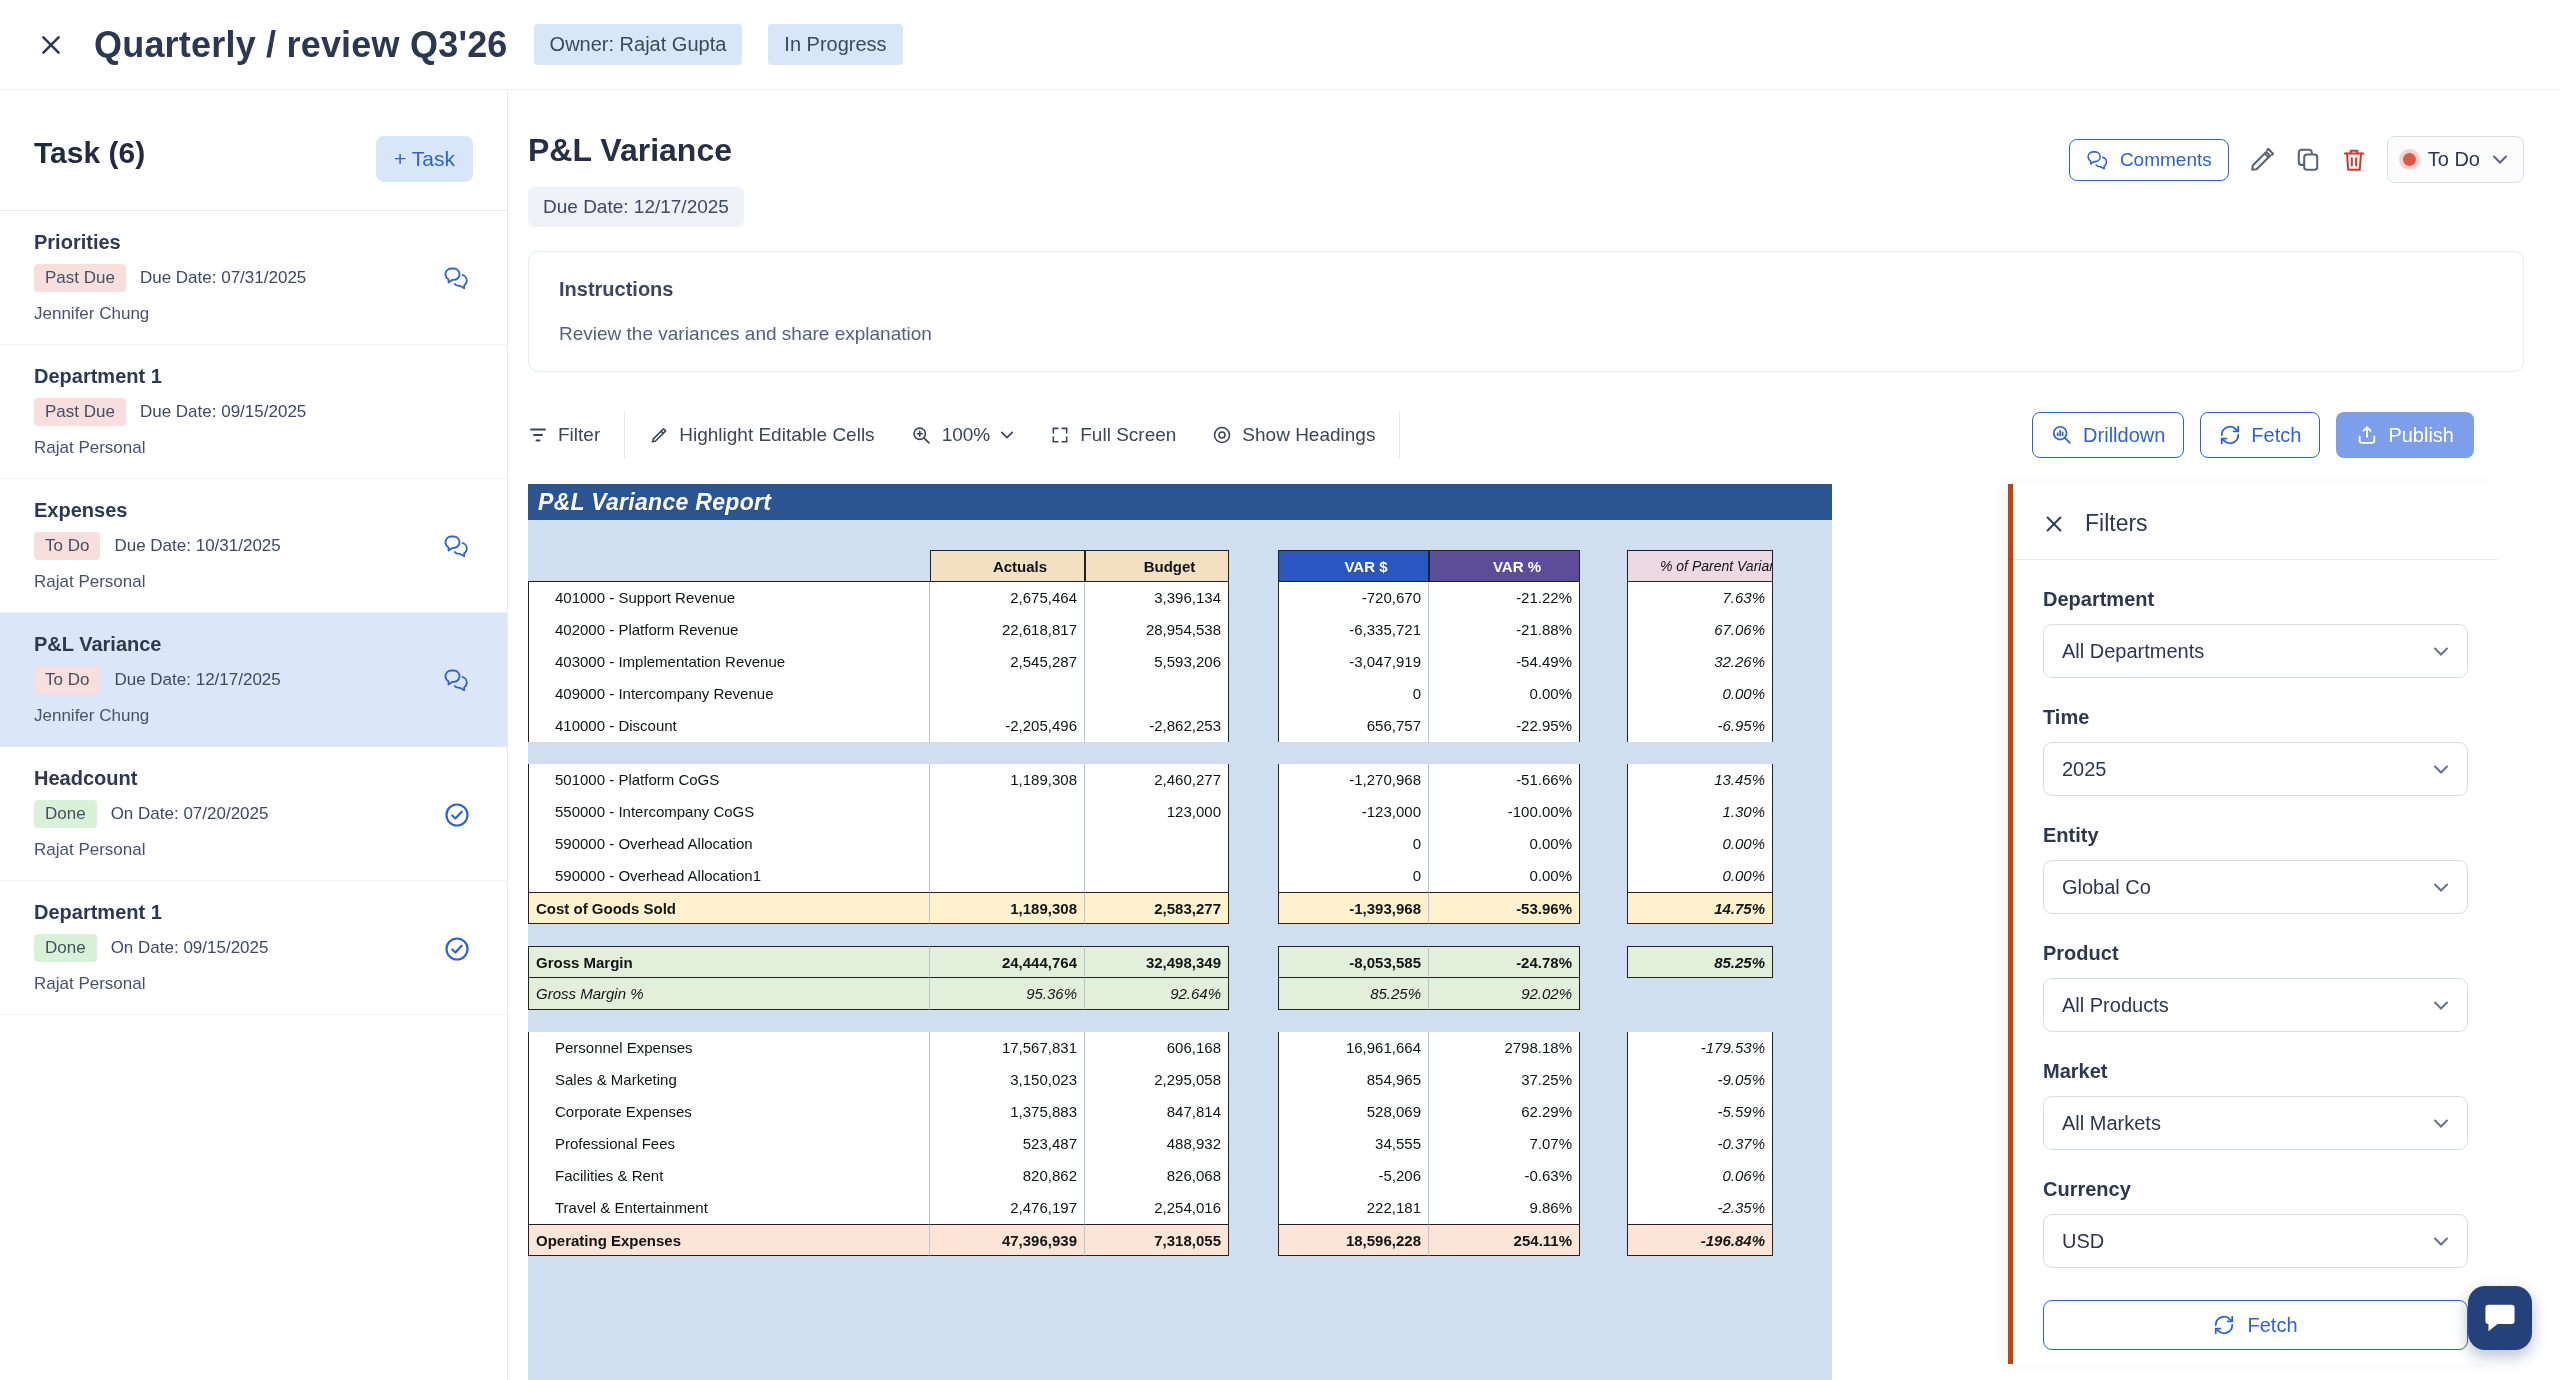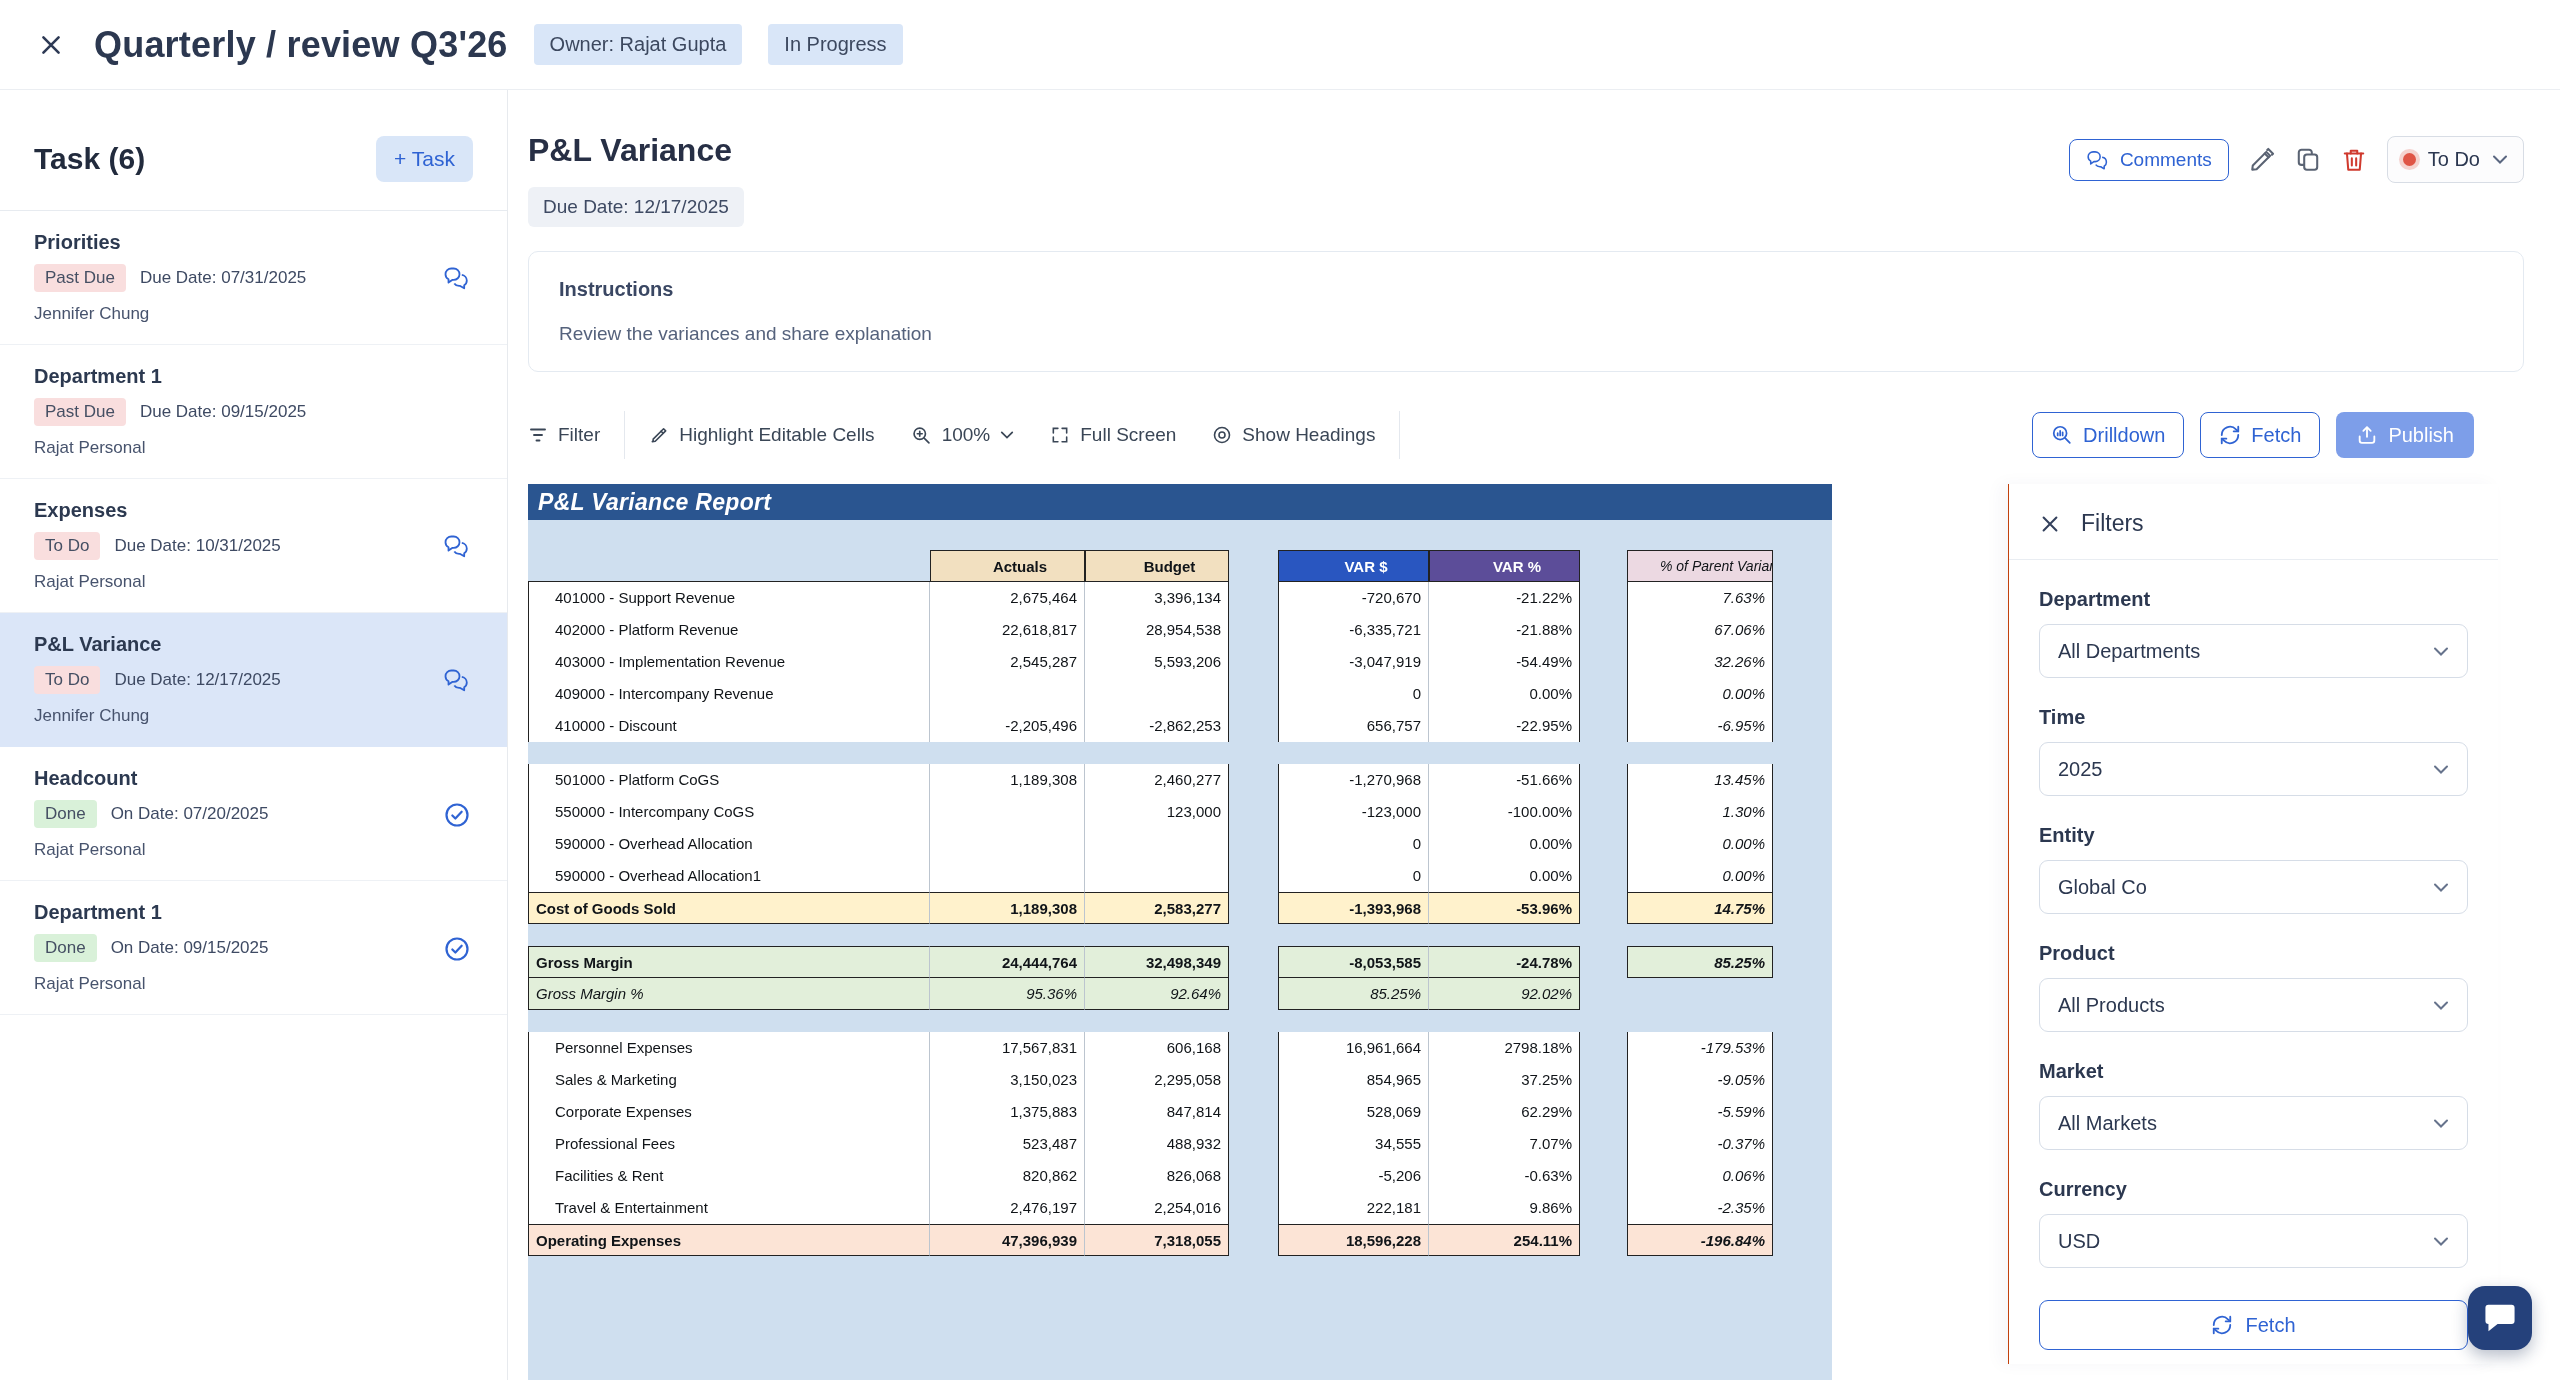--- a/index.html
+++ b/index.html
@@ -13,21 +13,21 @@
   .close-btn { background:none; border:none; cursor:pointer; width:34px; height:34px;
     display:flex; align-items:center; justify-content:center; color:#2e3a55; }
   .topbar h1 { font-size:36px; font-weight:600; color:#2c3850; letter-spacing:.2px; white-space:nowrap; }
   .chip-blue { background:var(--badge-blue-bg,#d9e6f8); color:#3c485f; font-size:20px;
     padding:9px 16px; border-radius:4px; white-space:nowrap; }
 
   .shell { display:flex; height:1290px; }
 
   
   .sidebar { width:508px; border-right:1px solid #e7eaee; padding-top:46px; flex:none; }
-  .side-head { display:flex; align-items:center; justify-content:space-between; padding:0 34px; margin-bottom:28px; }
+  .side-head { display:flex; align-items:flex-start; justify-content:space-between; padding:0 34px; margin-bottom:28px; }
   .side-head h2 { font-size:30px; font-weight:600; color:#222b3d; }
   .add-task { background:var(--badge-blue-bg,#d9e6f8); color:var(--accent-blue,#2f63d3); border:none;
     font-size:21px; font-weight:500; padding:11px 18px; border-radius:8px; cursor:pointer;
     font-family:inherit; }
   .task-list { border-top:1px solid #e7ebf0; }
   .task-item { position:relative; padding:20px 70px 20px 34px; border-bottom:1px solid #eef1f5; cursor:pointer; }
   .task-item.selected { background:var(--selected-task-bg,#dbe6f8); border-bottom-color:transparent; }
   .task-title { font-size:20px; font-weight:700; color:#2c3950; margin-bottom:10px; }
   .task-meta { display:flex; align-items:center; gap:14px; margin-bottom:12px; }
   .badge { font-size:17px; padding:4px 11px; border-radius:4px; color:#454f63; white-space:nowrap; }
@@ -107,21 +107,21 @@
     border-top:1px solid var(--grid-line-dark,#222); border-bottom:1px solid var(--grid-line-dark,#222);
     font-weight:700; }
   .tone-green .cell:not(.cg) { background:var(--total-green,#e2efda); }
   .tone-yellow .cell:not(.cg) { background:var(--total-yellow,#fff2cc); }
   .tone-orange .cell:not(.cg) { background:var(--total-orange,#fce4d6); }
   .r-margin-sub .cell:not(.cg) { background:var(--total-green,#e2efda);
     border-bottom:1px solid var(--grid-line-dark,#222); font-style:italic; }
 
   
   .filters { position:absolute; top:0; bottom:16px; right:26px; width:490px; background:#fff;
-    border-left:1px solid #c2410c; box-shadow:-8px 0 16px rgba(40,60,90,.04); padding:26px 30px 8px 30px; }
+    border-left:5px solid #c2410c; box-shadow:-8px 0 16px rgba(40,60,90,.04); padding:26px 30px 8px 30px; }
   .filters-head { display:flex; align-items:center; gap:20px; padding-bottom:22px; }
   .filters-head h3 { font-size:23px; font-weight:500; color:#2c3850; }
   .filters-divider { height:1px; background:#e9edf2; margin:0 -30px; }
   .filter-group { margin-top:28px; }
   .filter-label { font-size:20px; font-weight:700; color:#2c3850; margin-bottom:13px; }
   .filter-select { height:54px; border:1px solid #d6dde7; border-radius:9px; padding:0 18px;
     display:flex; align-items:center; justify-content:space-between; cursor:pointer; background:#fff; }
   .filter-select .val { font-size:20px; color:#2c3850; }
   .filter-select .chev { color:#66738c; }
   .panel-fetch { margin-top:32px; width:100%; height:50px; display:flex; align-items:center;

